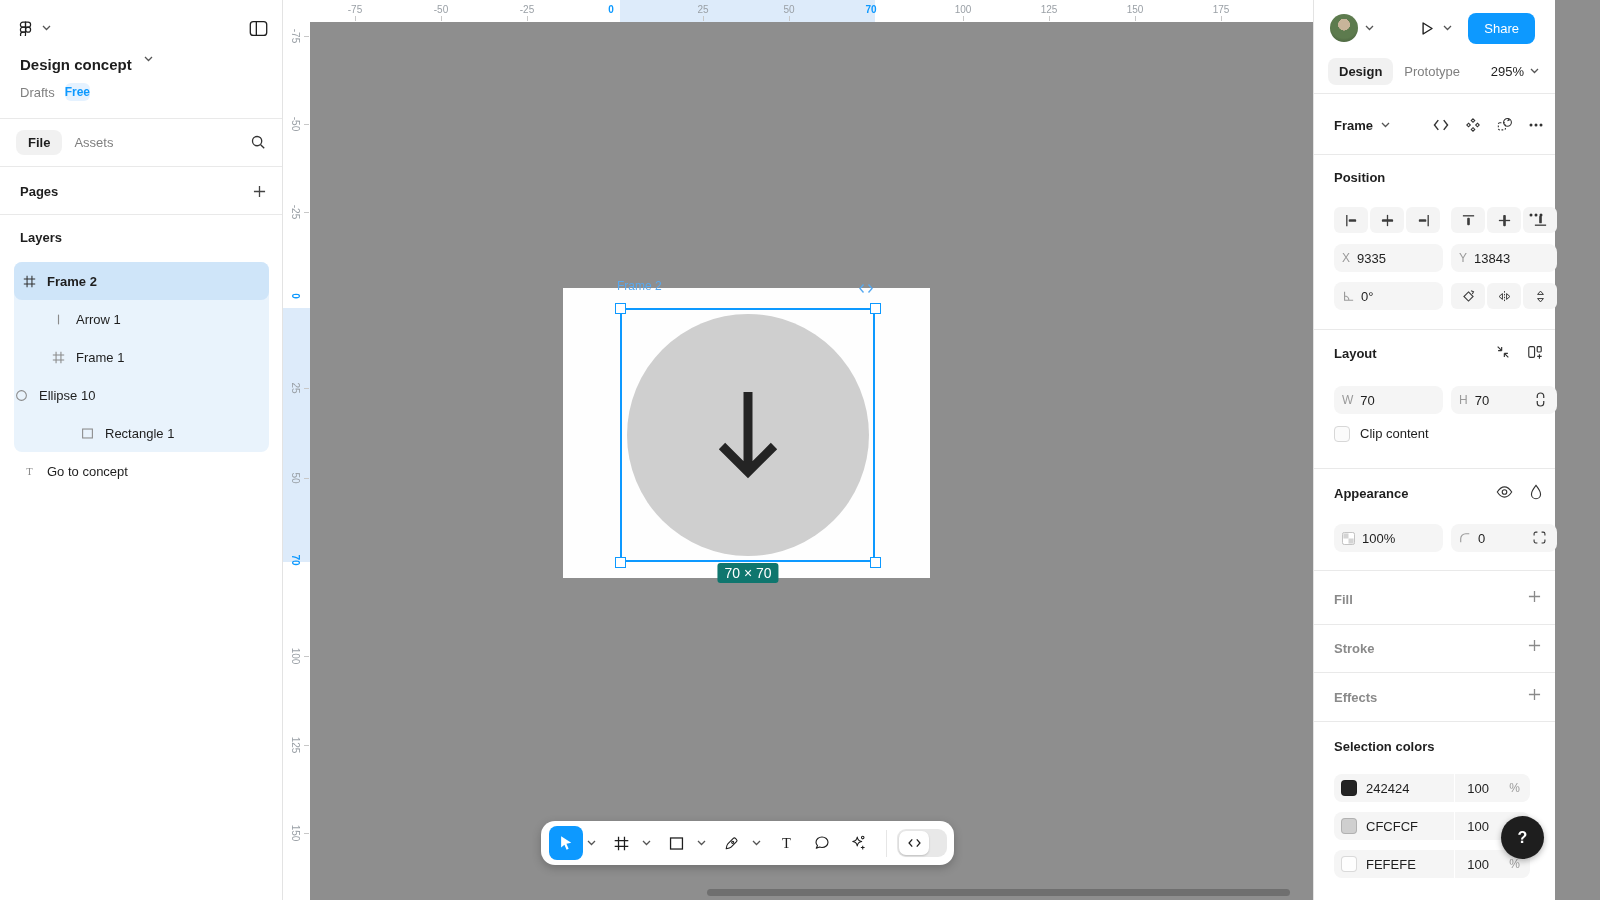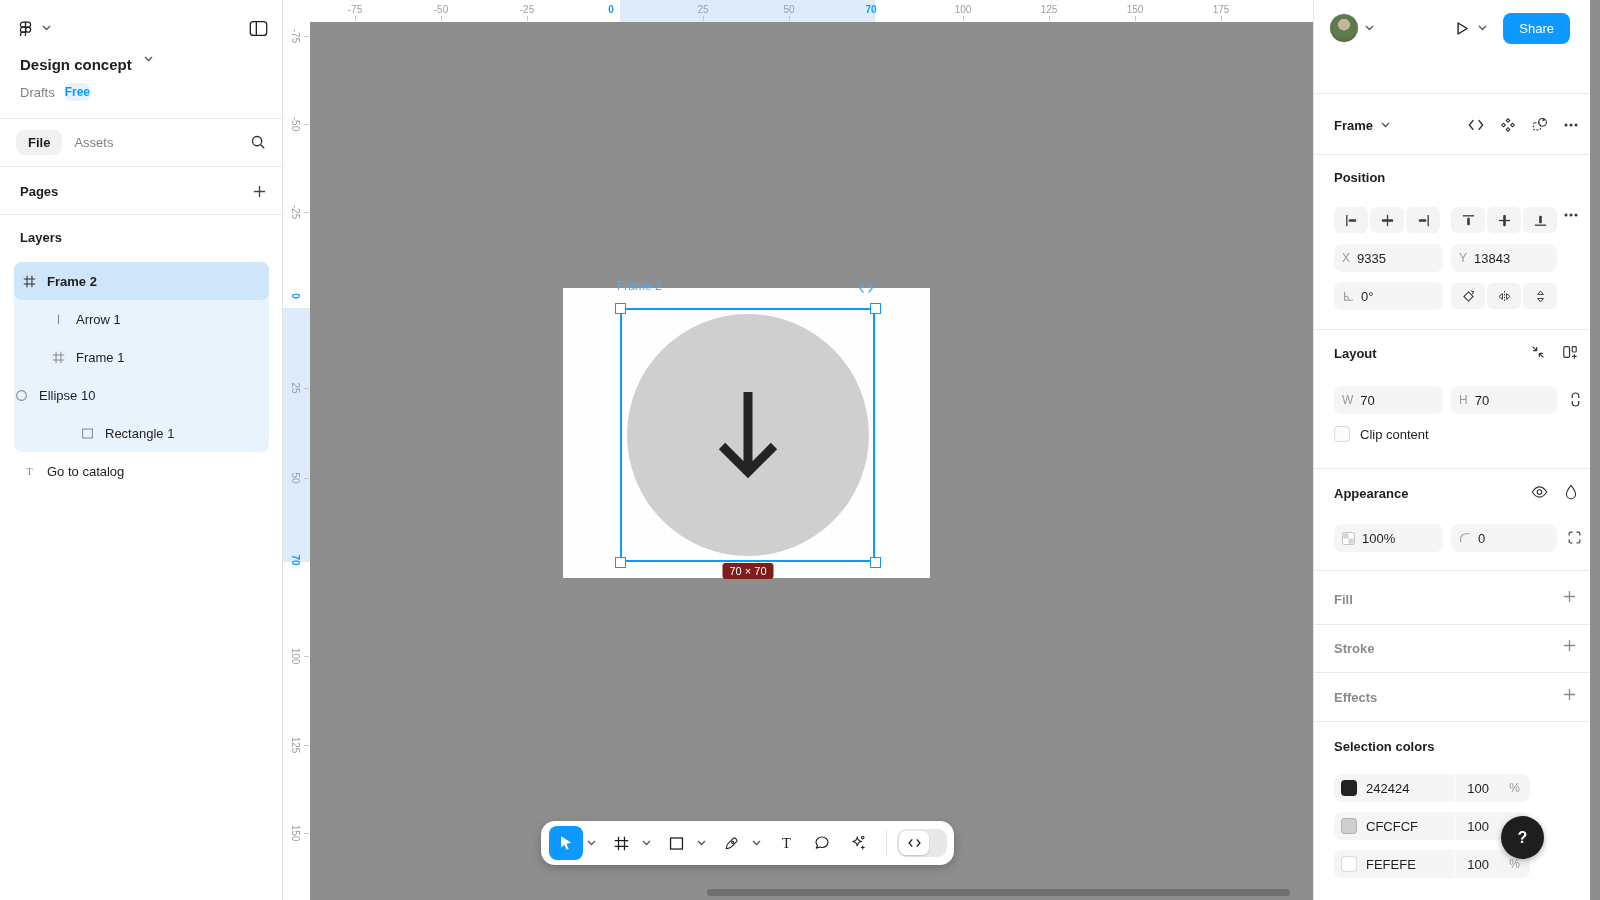--- a/index.html
+++ b/index.html
@@ -20,22 +20,22 @@
   .accent-num{color:#0d99ff;font-weight:700}
   .rt-tick{position:absolute;bottom:1px;width:1px;height:5px;background:#c8c8c8}
   .rl-tick{position:absolute;right:1px;height:1px;width:5px;background:#c8c8c8}
 
   #design-frame{position:absolute;left:280px;top:288px;width:367px;height:290px;background:#fefefe}
   #frame-canvas-label{position:absolute;left:334px;top:279px;font-size:12px;color:#57a9f0;cursor:default}
   #frame-code-icon{position:absolute;left:576px;top:283px;color:#57a9f0}
   #ellipse-shape{position:absolute;left:344px;top:314px;width:242px;height:242px;border-radius:50%;background:#cfcfcf}
   #sel-box{position:absolute;left:337px;top:308px;width:255px;height:254px;border:2px solid #0d99ff;box-sizing:border-box}
   .handle{position:absolute;width:11px;height:11px;background:#ffffff;border:1.5px solid #0d99ff;box-sizing:border-box}
-  #size-badge{position:absolute;left:465px;top:563px;transform:translateX(-50%);background:#7f1d1d;color:#fff;
-              font-size:11px;font-weight:500;padding:2px 7px;border-radius:3px;white-space:nowrap}
+  #size-badge{position:absolute;left:465px;top:563px;transform:translateX(-50%);background:#0f766e;color:#fff;
+              font-size:14px;font-weight:500;padding:2px 7px;border-radius:3px;white-space:nowrap}
   #h-scrollbar{position:absolute;left:424px;top:889px;width:583px;height:7px;background:#6f6f6f;border-radius:4px}
 
   
   #toolbar{position:absolute;left:258px;top:821px;height:44px;background:#fff;border-radius:14px;
            box-shadow:0 3px 10px rgba(0,0,0,.22);display:flex;align-items:center;padding:0 7px;z-index:30}
   .tool{width:34px;height:34px;border-radius:8px;display:flex;align-items:center;justify-content:center;
         color:#1e1e1e;background:transparent;border:none;margin:0 1px}
   .tool.selected{background:#0d99ff;color:#fff}
   .tool-chev{width:15px;height:34px;display:flex;align-items:center;justify-content:center;color:#555;margin-right:4px}
   .tb-divider{width:1px;height:27px;background:#e6e6e6;margin:0 10px}
@@ -60,21 +60,21 @@
   #pages-plus{margin-left:auto;color:#444}
   #layers-label{position:absolute;left:20px;top:230px}
   #layers-list{position:absolute;left:14px;top:262px;width:255px}
   .layer-group-bg{position:absolute;left:0;top:0;width:255px;height:190px;background:#e9f3fc;border-radius:8px}
   .layer-row{position:relative;height:38px;display:flex;align-items:center;font-size:13px}
   .layer-row.selected{background:#cfe5f9;border-radius:8px;font-weight:600}
   .layer-icon{display:flex;align-items:center;justify-content:center;width:14px;margin-right:11px;color:#8a8a8a}
   .layer-row.selected .layer-icon{color:#333}
 
   
-  #inspector{position:absolute;left:1313px;top:0;width:277px;height:900px;background:#fff;border-left:1px solid #e3e3e3;z-index:20;box-sizing:border-box}
+  #inspector{position:absolute;left:1313px;top:0;width:242px;height:900px;background:#fff;border-left:1px solid #e3e3e3;z-index:20;box-sizing:border-box}
   .insp-divider{position:absolute;left:0;width:100%;height:1px;background:#e9e9e9}
   .right-icons{position:absolute;right:12px;display:flex;align-items:center;gap:16px;color:#333}
   .field{position:absolute;height:28px;background:#f5f5f5;border-radius:8px;display:flex;align-items:center;
          padding:0 8px;box-sizing:border-box;font-size:13px;gap:7px}
   .field .flabel{color:#9a9a9a;font-size:12px}
   .seg{position:absolute;height:26px;display:flex;gap:2px}
   .seg .cell{width:34px;height:26px;background:#f4f4f4;border-radius:6px;display:flex;align-items:center;justify-content:center;color:#3c3c3c}
   #account-row{position:absolute;left:16px;right:20px;top:12px;height:32px;display:flex;align-items:center}
   #avatar{width:28px;height:28px;border-radius:50%;
           background:radial-gradient(circle at 50% 38%, #c8b49a 0 26%, #5d7b4e 27% 60%, #3c5233 100%)}
@@ -83,21 +83,21 @@
   #present-chev{margin-left:8px;color:#555}
   #share-btn{margin-left:16px;background:#0d99ff;color:#fff;font-size:13px;font-weight:500;border:none;
              border-radius:8px;padding:8px 16px}
   #mode-tabs{position:absolute;left:14px;right:16px;top:56px;height:30px;display:flex;align-items:center}
   #design-tab{background:#f1f1f1;border-radius:8px;padding:6px 11px;font-size:13px;font-weight:600}
   #prototype-tab{color:#7f7f7f;font-size:13px;padding:6px 11px}
   #zoom-ctl{margin-left:auto;display:flex;align-items:center;gap:6px;font-size:13px;color:#1e1e1e}
   #frame-row{position:absolute;left:20px;right:0;top:110px;height:30px;display:flex;align-items:center;gap:8px;font-size:13px;font-weight:600}
   .sec-title{position:absolute;left:20px;font-size:13px;font-weight:600}
   .sec-title.dim{color:#8a8a8a}
-  #clip-row{position:absolute;left:20px;top:426px;display:flex;align-items:center;gap:10px;font-size:13px}
+  #clip-row{position:absolute;left:20px;top:426px;display:flex;align-items:flex-start;gap:10px;font-size:13px}
   #clip-box{width:16px;height:16px;border:1px solid #d7d7d7;border-radius:4px;background:#fbfbfb;box-sizing:border-box}
   .color-row{position:absolute;left:20px;width:196px;height:28px;background:#f5f5f5;border-radius:8px;
              display:flex;align-items:center;font-size:13px}
   .swatch{width:16px;height:16px;border-radius:4px;margin-left:7px;border:1px solid rgba(0,0,0,.14);box-sizing:border-box}
   .hexval{margin-left:9px;flex:1}
   .colsep{width:1px;height:28px;background:#ffffff}
   .opval{width:40px;text-align:left;padding-left:12px}
   .unit{color:#9b9b9b;font-size:12px;margin-right:10px;margin-left:2px}
 
   #help-btn{position:absolute;left:1501px;top:816px;width:43px;height:43px;border-radius:50%;background:#1e1e1e;
@@ -350,21 +350,21 @@
           </svg>
         </span>
         <span>Rectangle 1</span>
       </div>
       <div class="layer-row" style="padding-left: 8px;">
         <span class="layer-icon">
           <svg width="13" height="13" viewBox="0 0 16 16" fill="currentColor">
             <text x="8" y="12.5" text-anchor="middle" font-size="13" font-family="Liberation Serif,serif">T</text>
           </svg>
         </span>
-        <span>Go to catalog</span>
+        <span>Go to concept</span>
       </div>
     </div>
 </div>
 
 <div id="inspector">
   <div id="account-row">
     <div id="avatar"></div>
     <span id="avatar-chev">
       <svg width="9" height="6" viewBox="0 0 9 6" fill="none" stroke="currentColor" stroke-width="1.3">
           <path d="M1 1l3.5 3.5L8 1"></path>
@@ -376,20 +376,32 @@
       </svg>
     </span>
     <span id="present-chev">
       <svg width="9" height="6" viewBox="0 0 9 6" fill="none" stroke="currentColor" stroke-width="1.3">
           <path d="M1 1l3.5 3.5L8 1"></path>
         </svg>
     </span>
     <button id="share-btn">Share</button>
   </div>
 
+  <div id="mode-tabs">
+    <span id="design-tab">Design</span>
+    <span id="prototype-tab">Prototype</span>
+    <span id="zoom-ctl">
+      <span>295%</span>
+      <span style="color:#555">
+        <svg width="9" height="6" viewBox="0 0 9 6" fill="none" stroke="currentColor" stroke-width="1.3">
+            <path d="M1 1l3.5 3.5L8 1"></path>
+          </svg>
+      </span>
+    </span>
+  </div>
   <div class="insp-divider" style="top:93px"></div>
 
   <div id="frame-row">
     <span>Frame</span>
     <span style="color:#555">
       <svg width="9" height="6" viewBox="0 0 9 6" fill="none" stroke="currentColor" stroke-width="1.3">
           <path d="M1 1l3.5 3.5L8 1"></path>
         </svg>
     </span>
   </div>

